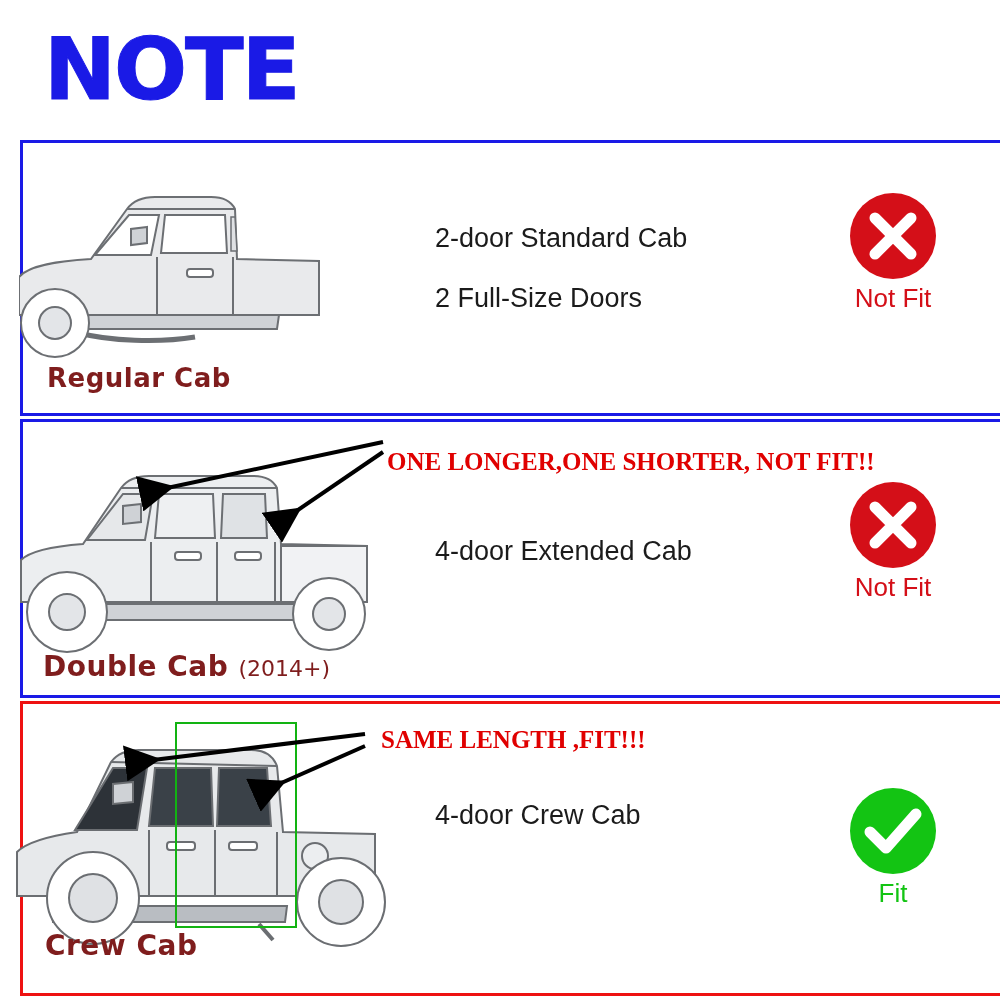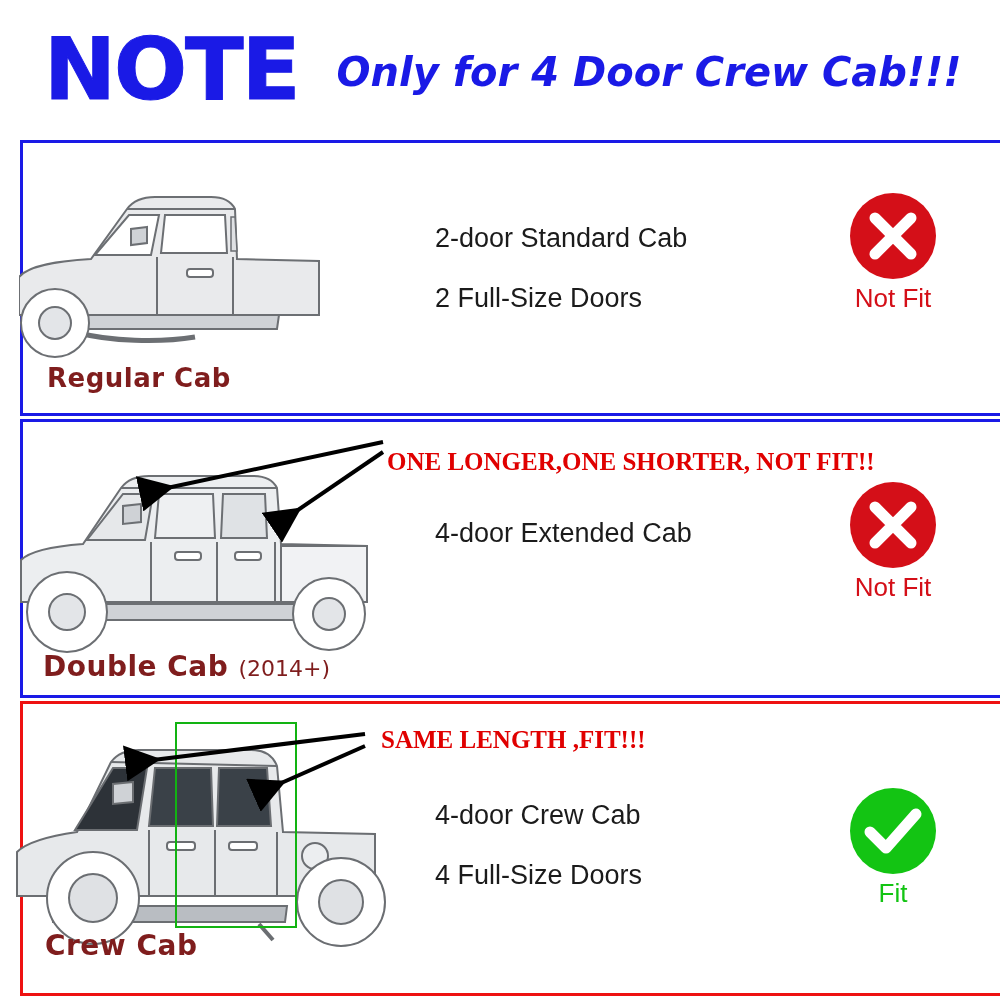--- a/index.html
+++ b/index.html
@@ -135,21 +135,20 @@
     box-sizing: border-box;
   }
 </style>
 </head>
 <body>
 
 <div class="page">
 
   <div class="header">
     <div class="note-word">NOTE</div>
-    <div class="note-sub">Only for 4 Door Crew Cab!!!</div>
   </div>
 
   <div class="panel panel-1">
 
     <svg class="truck-box" width="400" height="215" viewBox="0 0 400 215" style="left:-4px; top:22px;">
 
       <path d="M0,150 L0,112 C10,100 40,96 72,94 L108,44 C114,36 124,32 136,32 L192,32
                C204,32 212,36 216,44 L218,94 L300,96 L300,150 Z" fill="#e9eaec" stroke="#6c6f73" stroke-width="2"></path>
 
       <path d="M108,44 L216,44" fill="none" stroke="#6c6f73" stroke-width="2"></path>
@@ -238,21 +237,21 @@
       <path d="M240,22 L152,82" stroke="#000000" stroke-width="4" marker-end="url(#ah2)"></path>
     </svg>
 
     <div class="annot" style="left:364px; top:26px;">ONE LONGER,ONE SHORTER, NOT FIT!!</div>
 
     <div class="caption" style="left:20px; top:228px; font-size:28px;">
       <span>Double Cab</span>
       <span class="sub">(2014+)</span>
     </div>
 
-    <div class="desc" style="left:412px; top:96px;">4-door Extended Cab</div>
+    <div class="desc" style="left:412px; top:114px;">4-door Extended Cab</div>
 
     <div class="status" style="left:800px; top:60px;">
       <div class="circle red">
         <svg class="x-mark" viewBox="0 0 86 86">
           <path d="M25,25 L61,61 M61,25 L25,61" stroke="#ffffff" stroke-width="11" stroke-linecap="round"></path>
         </svg>
       </div>
       <div class="status-label red">Not Fit</div>
     </div>
   </div>
@@ -305,21 +304,20 @@
       <path d="M232,24 L146,62" stroke="#000000" stroke-width="4" marker-end="url(#ah3)"></path>
     </svg>
 
     <div class="annot" style="left:358px; top:22px;">SAME LENGTH ,FIT!!!</div>
 
     <div class="caption" style="left:22px; top:225px; font-size:28px;">
       <span>Crew Cab</span>
     </div>
 
     <div class="desc" style="left:412px; top:96px;">4-door Crew Cab</div>
-    <div class="desc" style="left:412px; top:156px;">4 Full-Size Doors</div>
 
     <div class="status" style="left:800px; top:84px;">
       <div class="circle green">
         <svg class="check-mark" viewBox="0 0 86 86">
           <path d="M20,44 L36,60 L66,26" stroke="#ffffff" stroke-width="11" fill="none" stroke-linecap="round" stroke-linejoin="round"></path>
         </svg>
       </div>
       <div class="status-label green">Fit</div>
     </div>
   </div>

